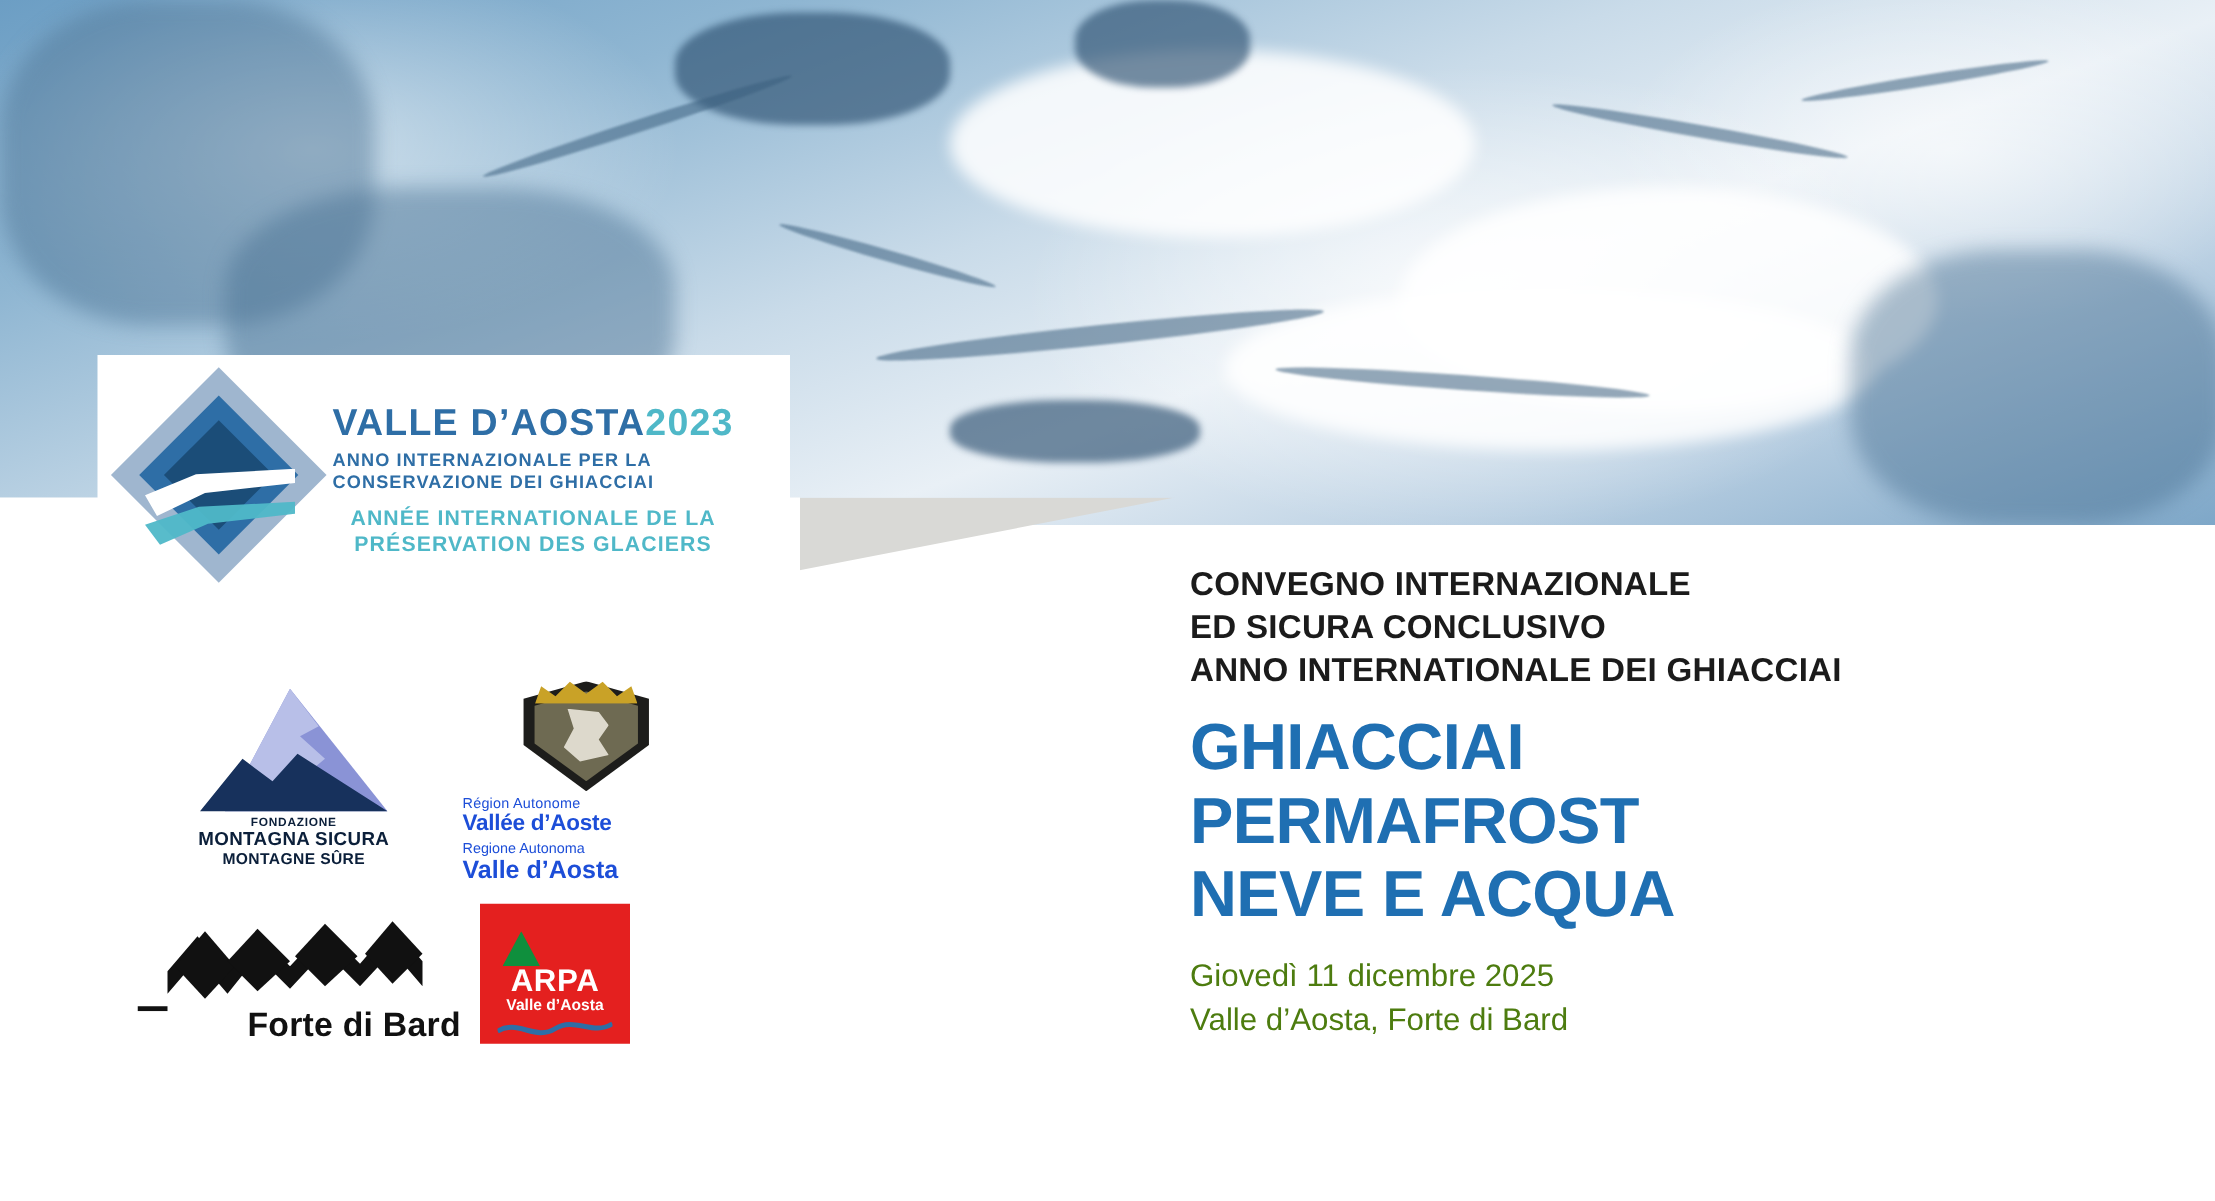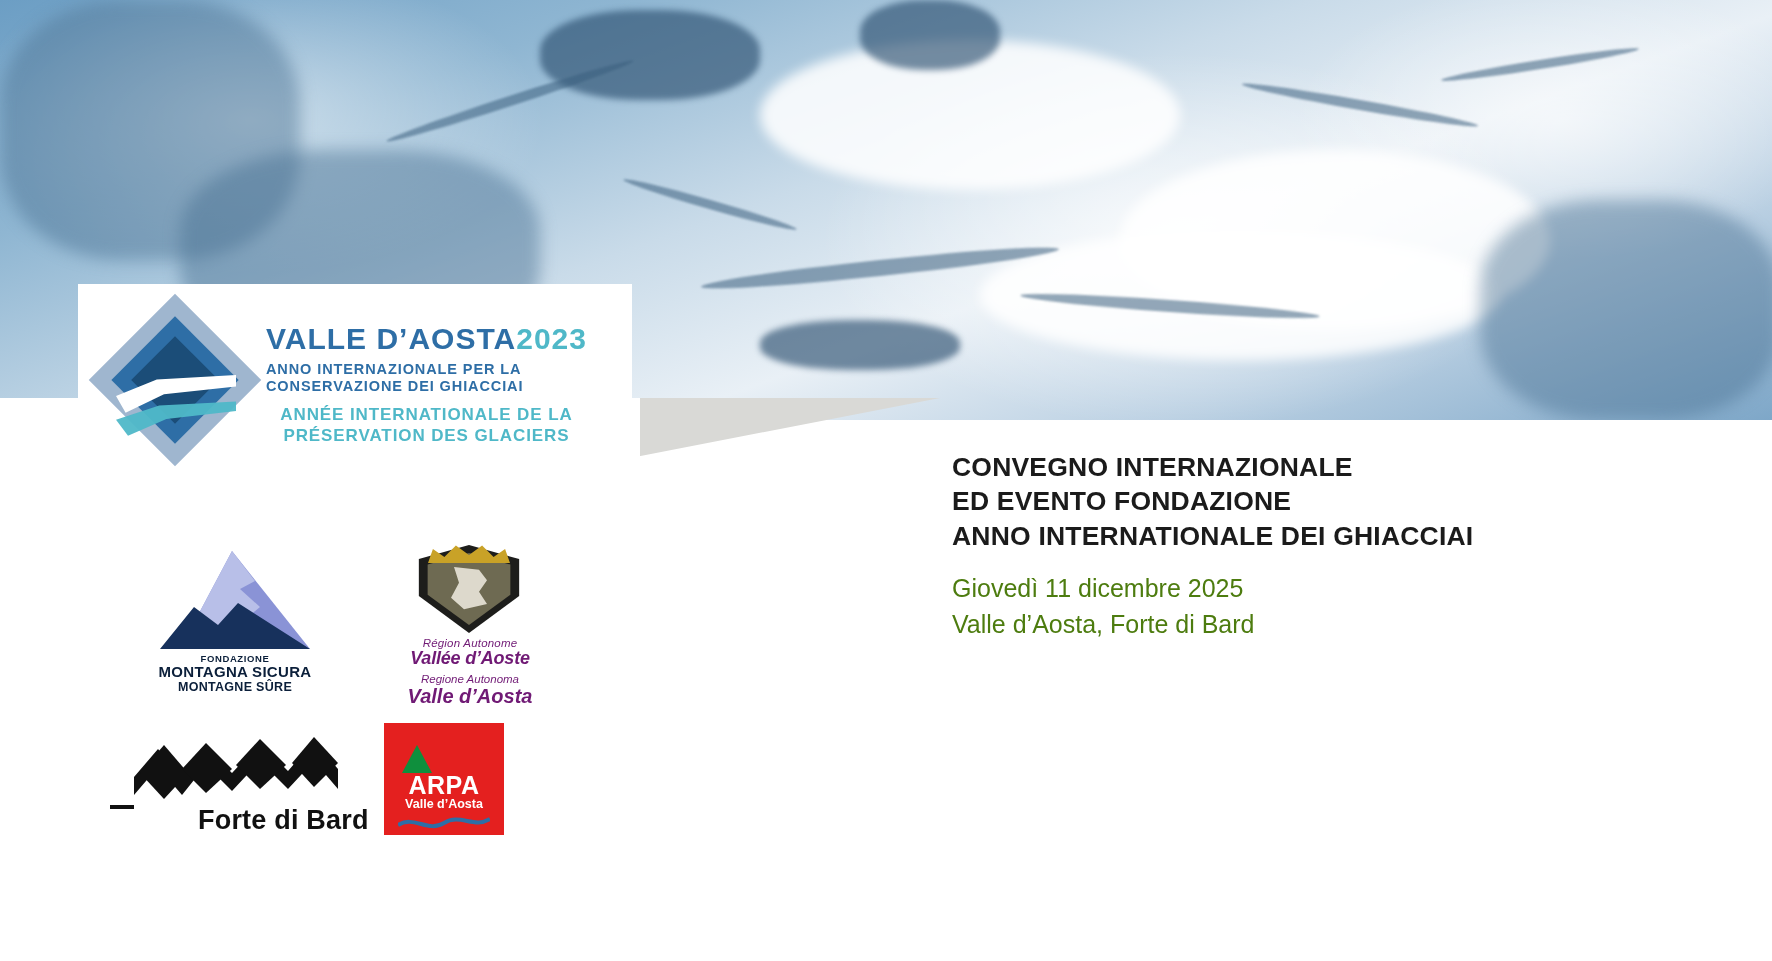--- a/index.html
+++ b/index.html
@@ -87,21 +87,21 @@
 
   .rava{position:absolute;left:260px;top:0;width:200px;height:160px;}
   .crest{position:absolute;left:42px;top:0;width:114px;height:88px;background:#1d1d1b;
     clip-path:polygon(6% 16%, 50% 0%, 94% 16%, 94% 58%, 50% 100%, 6% 58%);}
   .crest-in{position:absolute;left:52px;top:8px;width:94px;height:72px;background:#6e6a52;
     clip-path:polygon(6% 16%, 50% 0%, 94% 16%, 94% 58%, 50% 100%, 6% 58%);}
   .crest-lion{position:absolute;left:74px;top:22px;width:50px;height:44px;background:#ddd9cc;
     clip-path:polygon(20% 0%,70% 6%,86% 30%,70% 56%,86% 84%,40% 96%,14% 70%,30% 36%);}
   .crest-crown{position:absolute;left:58px;top:-2px;width:82px;height:20px;background:#c9a227;
     clip-path:polygon(0% 100%, 6% 30%, 20% 70%, 34% 12%, 50% 60%, 66% 12%, 80% 70%, 94% 30%, 100% 100%);}
-  .rava-t{position:absolute;left:0;top:92px;width:200px;text-align:center;color:#701a75;font-style:italic;}
+  .rava-t{position:absolute;left:0;top:92px;width:200px;color:#1d4ed8;}
   .rt1{font-size:11.5px;font-weight:normal;letter-spacing:.2px;}
   .rt2{font-size:18px;font-weight:bold;letter-spacing:-.2px;line-height:1.1;}
   .rt3{font-size:11.5px;margin-top:4px;}
   .rt4{font-size:20px;font-weight:bold;line-height:1.1;}
 
   .row2{position:relative;height:130px;margin-top:22px;}
   .bard{position:absolute;left:0;top:0;width:300px;height:120px;}
   .bard-wall{position:absolute;left:0;top:0;width:230px;height:82px;}
   .bard-txt{position:absolute;left:88px;top:78px;font-size:27px;font-weight:bold;color:#111;letter-spacing:.2px;}
   .arpa{position:absolute;left:274px;top:-4px;width:120px;height:112px;background:#e4201f;}
@@ -221,22 +221,27 @@
       <svg class="arpa-w" viewBox="0 0 92 18">
         <path d="M0,12 C16,2 30,20 46,10 C62,0 76,16 92,6" stroke="#2e6ea6" stroke-width="4" fill="none"></path>
       </svg>
 
     </div>
   </div>
 
   <div class="right">
     <div class="kicker">
       <div>CONVEGNO INTERNAZIONALE</div>
-      <div>ED EVENTO FONDAZIONE</div>
+      <div>ED SICURA CONCLUSIVO</div>
       <div>ANNO INTERNATIONALE DEI GHIACCIAI</div>
+    </div>
+    <div class="title">
+      <div>GHIACCIAI</div>
+      <div>PERMAFROST</div>
+      <div>NEVE E ACQUA</div>
     </div>
     <div class="meta">
       <div>Giovedì 11 dicembre 2025</div>
       <div>Valle d’Aosta, Forte di Bard</div>
     </div>
   </div>
 
 </div>
 
 </body></html>

